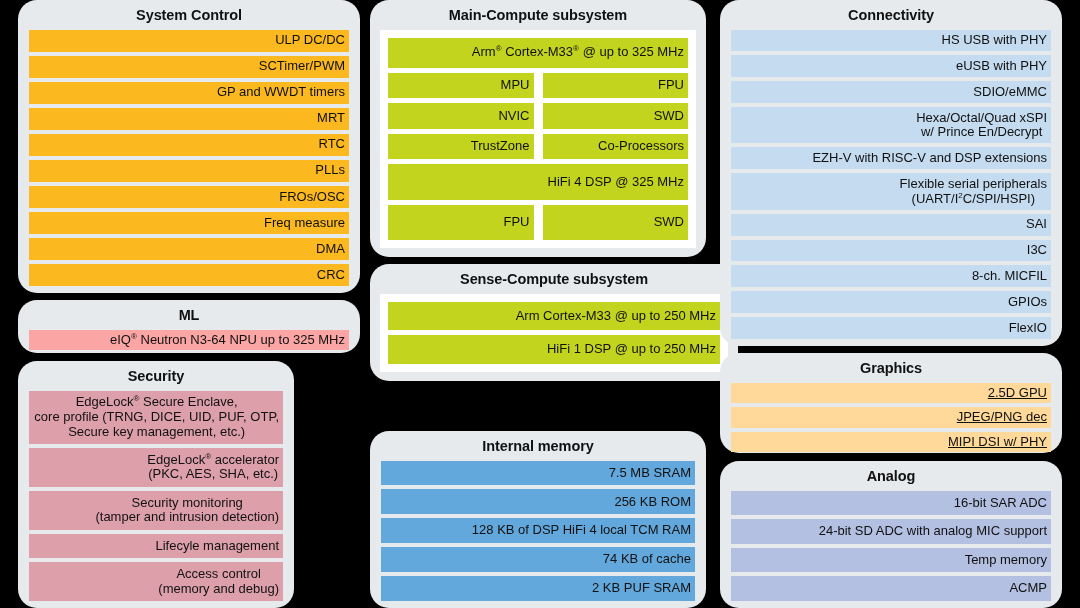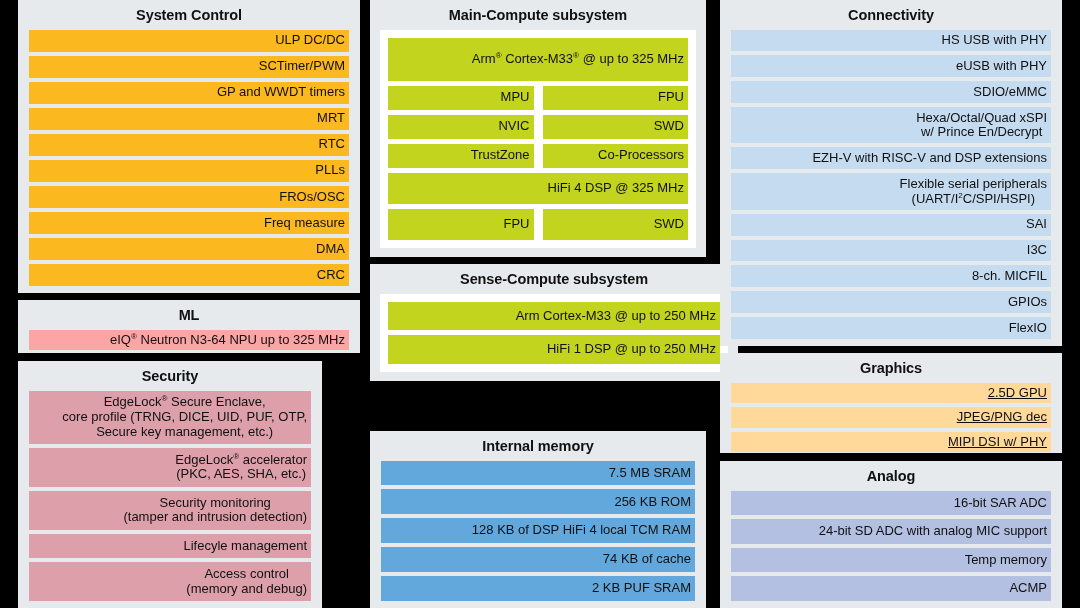--- a/index.html
+++ b/index.html
@@ -18,20 +18,21 @@
     width: 1080px;
     height: 608px;
     background: #000000;
   }
   .panel {
     position: absolute;
     background: #e6eaed;
     box-sizing: border-box;
     display: flex;
     flex-direction: column;
+    border-radius: 19px;
   }
   .panel-title {
     font-weight: bold;
     font-size: 14.5px;
     color: #111111;
     text-align: center;
     line-height: 1;
     padding-top: 8px;
     padding-bottom: 7px;
     letter-spacing: -0.1px;
@@ -129,21 +130,21 @@
 
   <div class="panel" style="left:18px; top:300px; width:342px; height:53px;">
     <div class="panel-title">ML</div>
     <div class="bars" id="ml-bars">
         <div class="bar c-peach">
           <div>eIQ<sup>®</sup> Neutron N3-64 NPU up to 325 MHz</div>
         </div>
       </div>
   </div>
 
-  <div class="panel" style="left:18px; top:361px; width:304px; height:247px;">
+  <div class="panel" style="left:18px; top:361px; width:276px; height:247px;">
     <div class="panel-title">Security</div>
     <div class="bars" id="sec-bars">
         <div class="bar c-pink">
           <div>EdgeLock<sup>®</sup> Secure Enclave,<br>core profile (TRNG, DICE, UID, PUF, OTP,<br>Secure key management, etc.)</div>
         </div>
         <div class="bar c-pink">
           <div>EdgeLock<sup>®</sup> accelerator<br>(PKC, AES, SHA, etc.)</div>
         </div>
         <div class="bar c-pink">
           <div>Security monitoring<br>(tamper and intrusion detection)</div>
@@ -153,21 +154,21 @@
         </div>
         <div class="bar c-pink">
           <div>Access control<br>(memory and debug)</div>
         </div>
       </div>
   </div>
 
   <div class="panel" style="left:370px; top:0px; width:336px; height:257px;">
     <div class="panel-title">Main-Compute subsystem</div>
     <div class="inner-white">
-      <div class="bar fixed c-green" id="mc-cpu" style="height:43px;">
+      <div class="bar fixed c-green" id="mc-cpu" style="height:30px;">
           <div>Arm<sup>®</sup> Cortex-M33<sup>®</sup> @ up to 325 MHz</div>
         </div>
       <div id="mc-pairs-top" style="display:flex;flex-direction:column;gap:5px;flex:1 1 auto;">
           <div class="row2">
             <div class="bar c-green">
               <div>MPU</div>
             </div>
             <div class="bar c-green">
               <div>FPU</div>
             </div>

